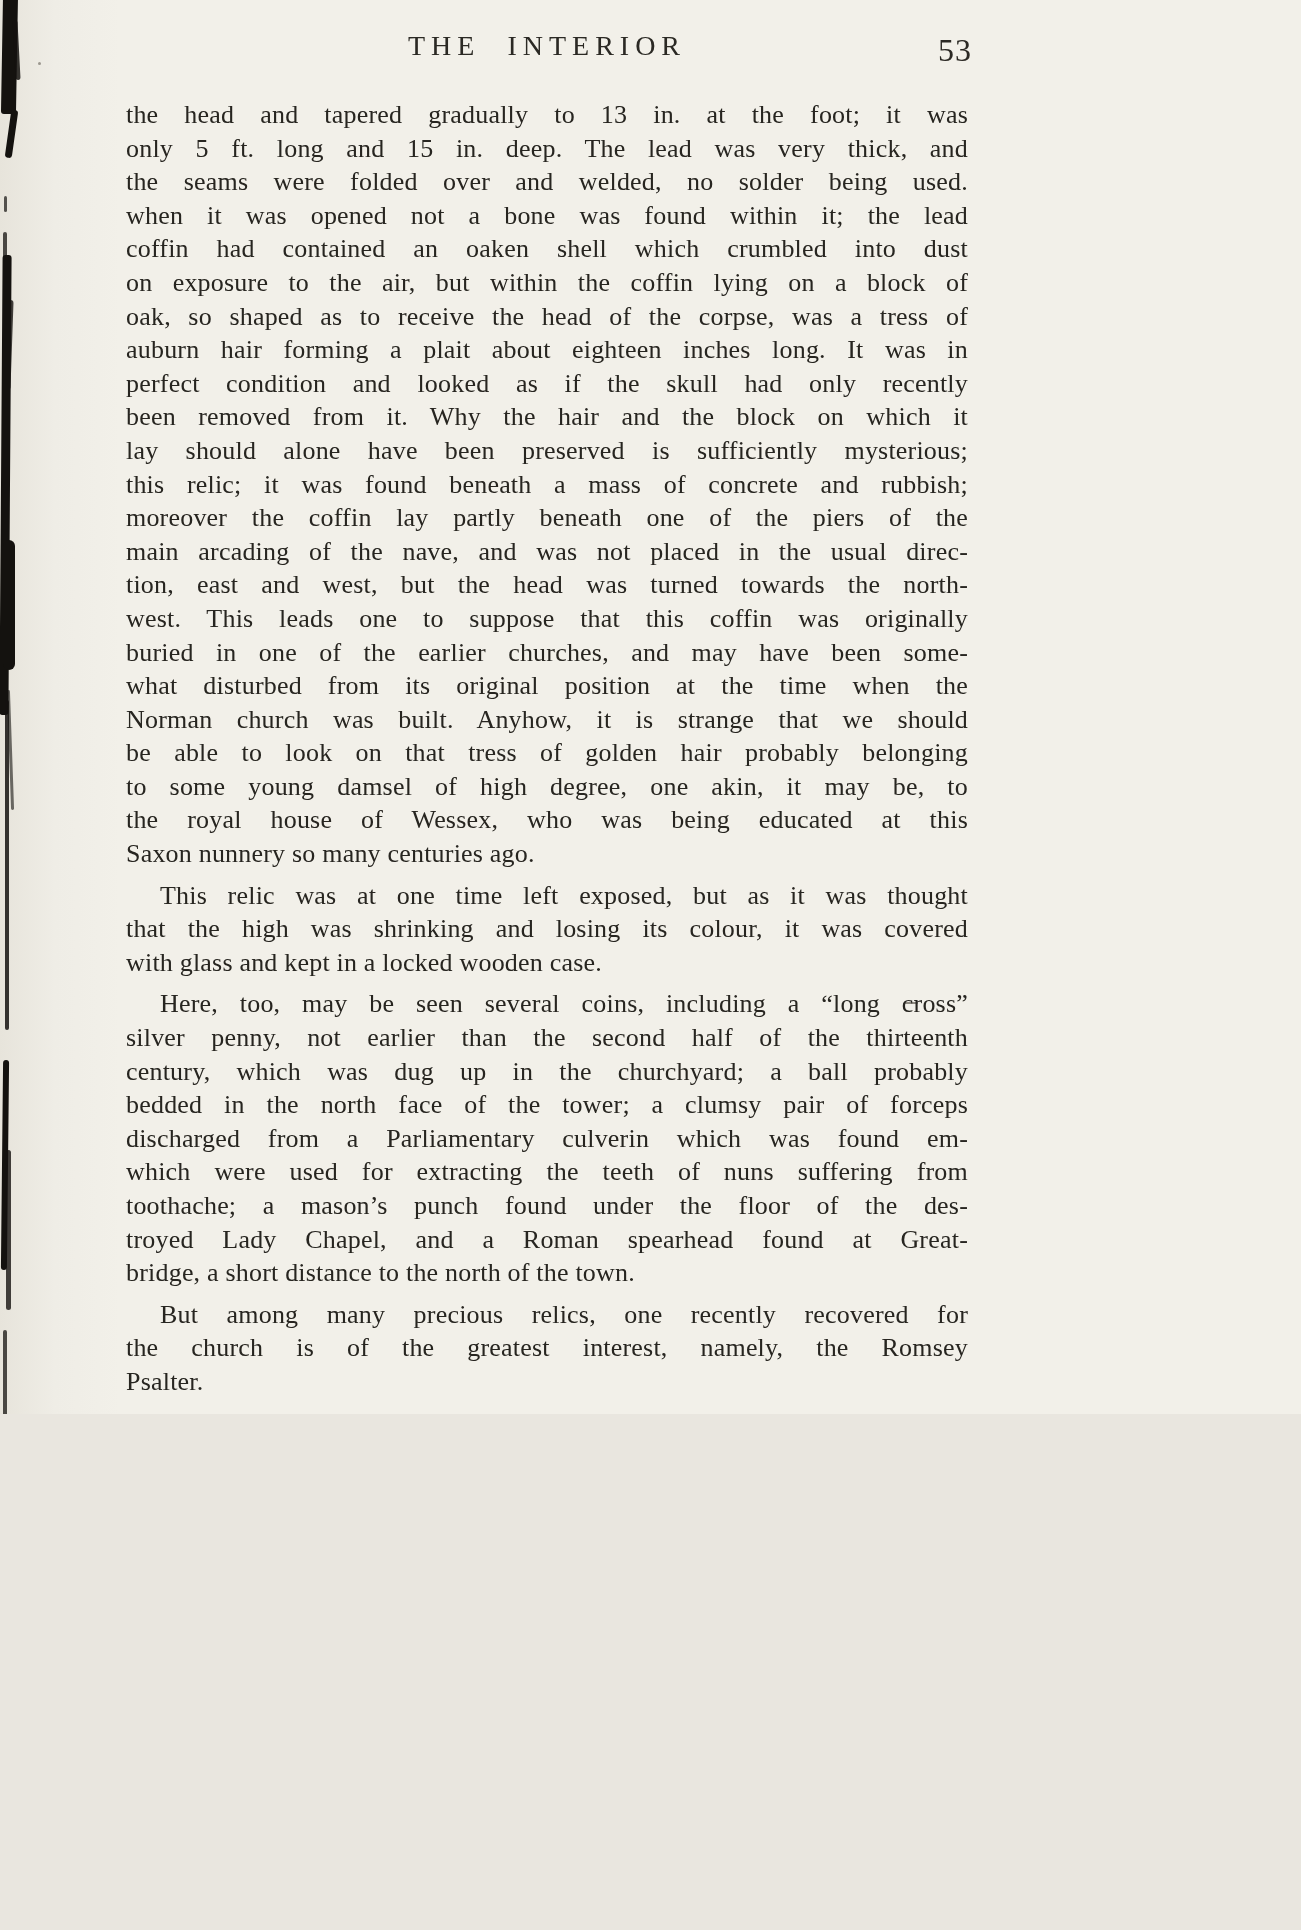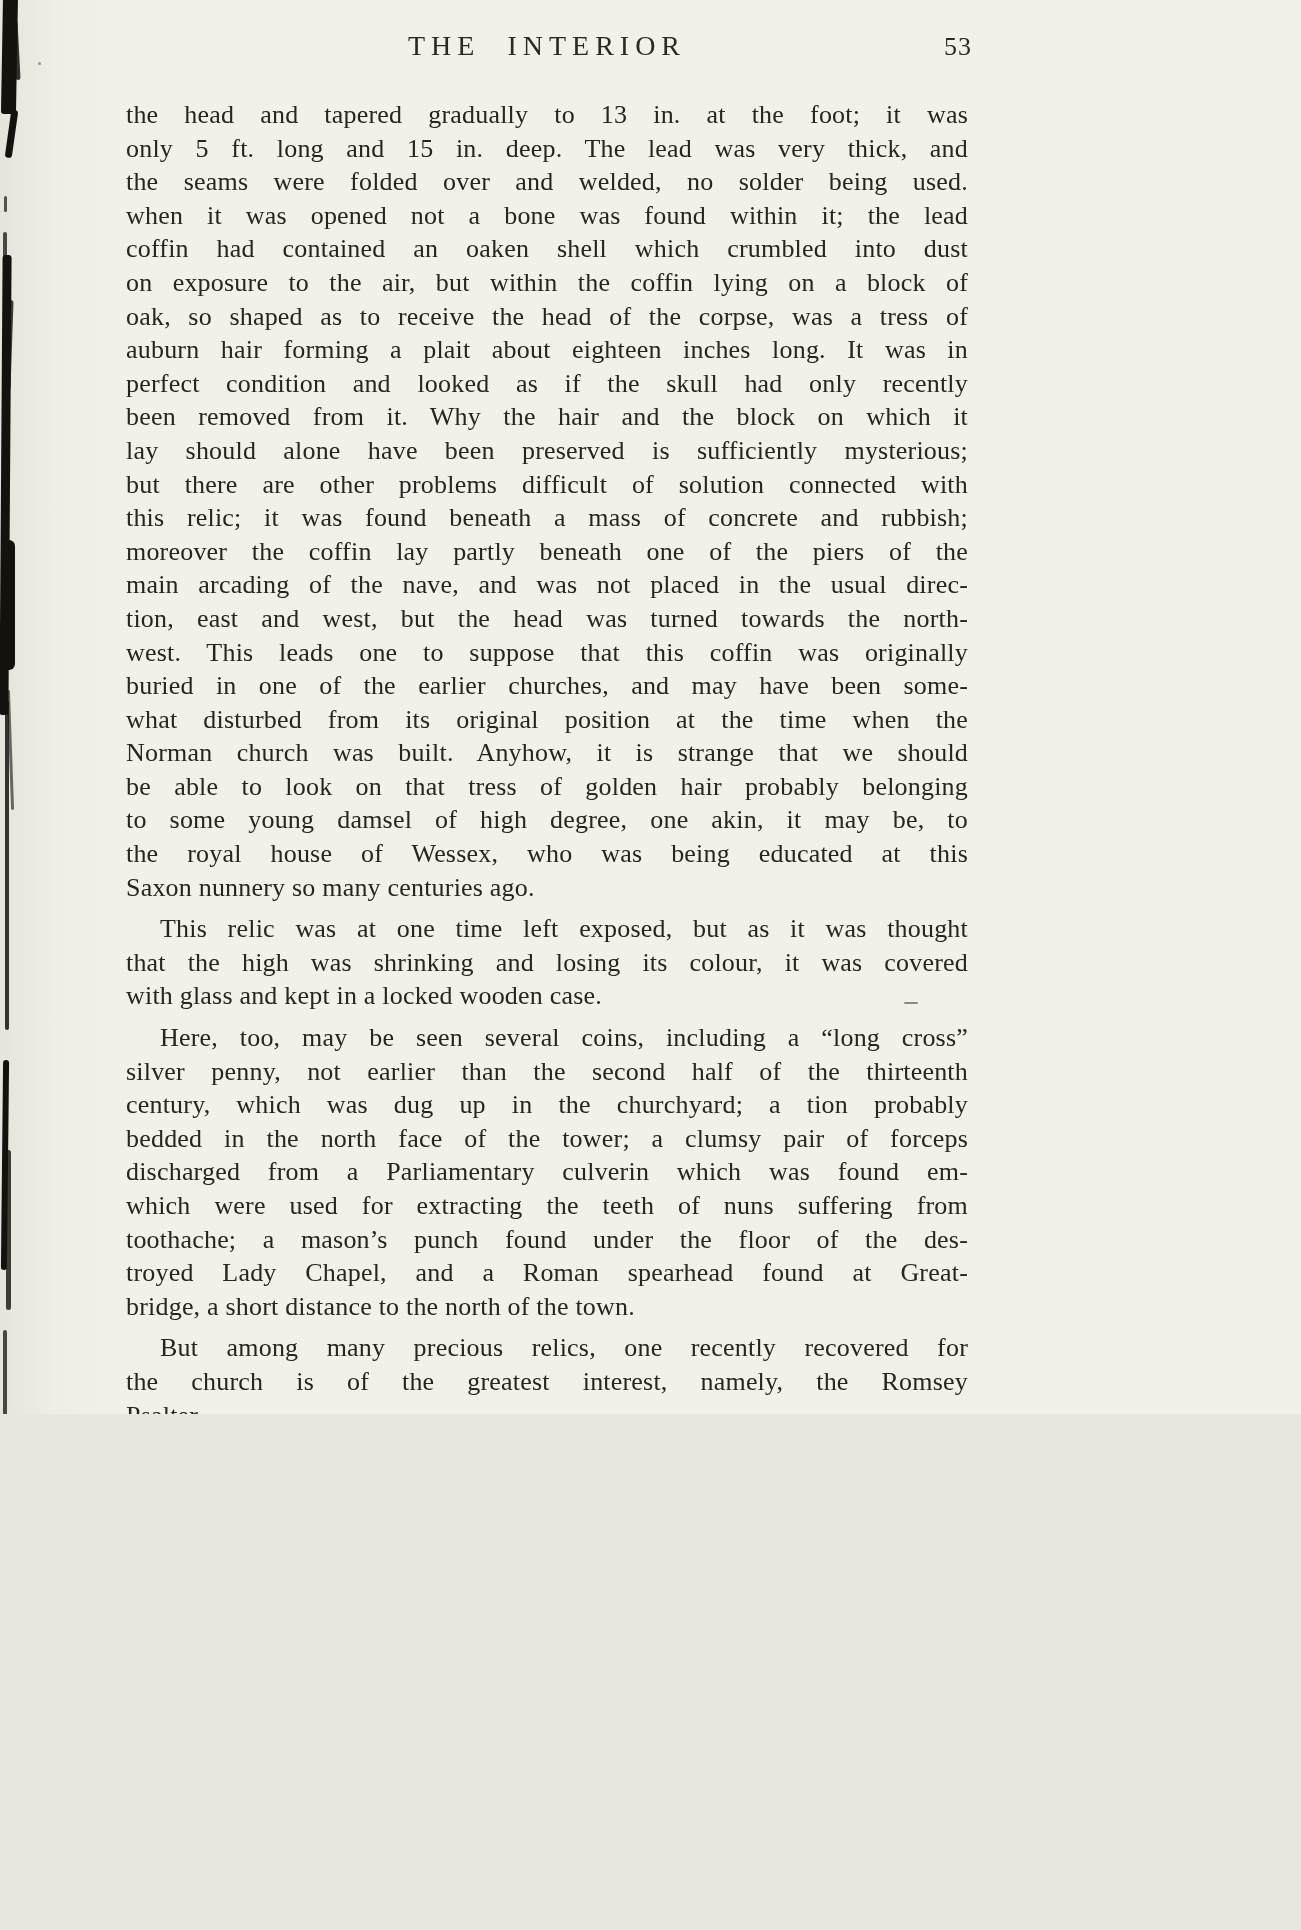--- a/index.html
+++ b/index.html
@@ -58,21 +58,21 @@
     text-align: center;
     font-size: 28px;
     letter-spacing: 6px;
     word-spacing: 14px;
     color: #2b2924;
   }
   .page-number {
     position: absolute;
     right: 4px;
     top: 2px;
-    font-size: 26px;
+    font-size: 32px;
     letter-spacing: 1px;
     color: #2b2924;
   }
 
   
   .text-block {
     position: absolute;
     left: 118px;
     top: 90px;
     width: 858px;
@@ -132,21 +132,20 @@
         <div class="line">only 5 ft. long and 15 in. deep. The lead was very thick, and</div>
         <div class="line">the seams were folded over and welded, no solder being used.</div>
         <div class="line">when it was opened not a bone was found within it; the lead</div>
         <div class="line">coffin had contained an oaken shell which crumbled into dust</div>
         <div class="line">on exposure to the air, but within the coffin lying on a block of</div>
         <div class="line">oak, so shaped as to receive the head of the corpse, was a tress of</div>
         <div class="line">auburn hair forming a plait about eighteen inches long. It was in</div>
         <div class="line">perfect condition and looked as if the skull had only recently</div>
         <div class="line">been removed from it. Why the hair and the block on which it</div>
         <div class="line">lay should alone have been preserved is sufficiently mysterious;</div>
-        <div class="line">but there are other problems difficult of solution connected with</div>
         <div class="line">this relic; it was found beneath a mass of concrete and rubbish;</div>
         <div class="line">moreover the coffin lay partly beneath one of the piers of the</div>
         <div class="line">main arcading of the nave, and was not placed in the usual direc-</div>
         <div class="line">tion, east and west, but the head was turned towards the north-</div>
         <div class="line">west. This leads one to suppose that this coffin was originally</div>
         <div class="line">buried in one of the earlier churches, and may have been some-</div>
         <div class="line">what disturbed from its original position at the time when the</div>
         <div class="line">Norman church was built. Anyhow, it is strange that we should</div>
         <div class="line">be able to look on that tress of golden hair probably belonging</div>
         <div class="line">to some young damsel of high degree, one akin, it may be, to</div>
@@ -154,21 +153,21 @@
         <div class="line last">Saxon nunnery so many centuries ago.</div>
       </div>
       <div class="paragraph">
         <div class="line first-indent">This relic was at one time left exposed, but as it was thought</div>
         <div class="line">that the high was shrinking and losing its colour, it was covered</div>
         <div class="line last">with glass and kept in a locked wooden case.</div>
       </div>
       <div class="paragraph">
         <div class="line first-indent">Here, too, may be seen several coins, including a “long cross”</div>
         <div class="line">silver penny, not earlier than the second half of the thirteenth</div>
-        <div class="line">century, which was dug up in the churchyard; a tion probably</div>
+        <div class="line">century, which was dug up in the churchyard; a ball probably</div>
         <div class="line">bedded in the north face of the tower; a clumsy pair of forceps</div>
         <div class="line">discharged from a Parliamentary culverin which was found em-</div>
         <div class="line">which were used for extracting the teeth of nuns suffering from</div>
         <div class="line">toothache; a mason’s punch found under the floor of the des-</div>
         <div class="line">troyed Lady Chapel, and a Roman spearhead found at Great-</div>
         <div class="line last">bridge, a short distance to the north of the town.</div>
       </div>
       <div class="paragraph">
         <div class="line first-indent">But among many precious relics, one recently recovered for</div>
         <div class="line">the church is of the greatest interest, namely, the Romsey</div>

